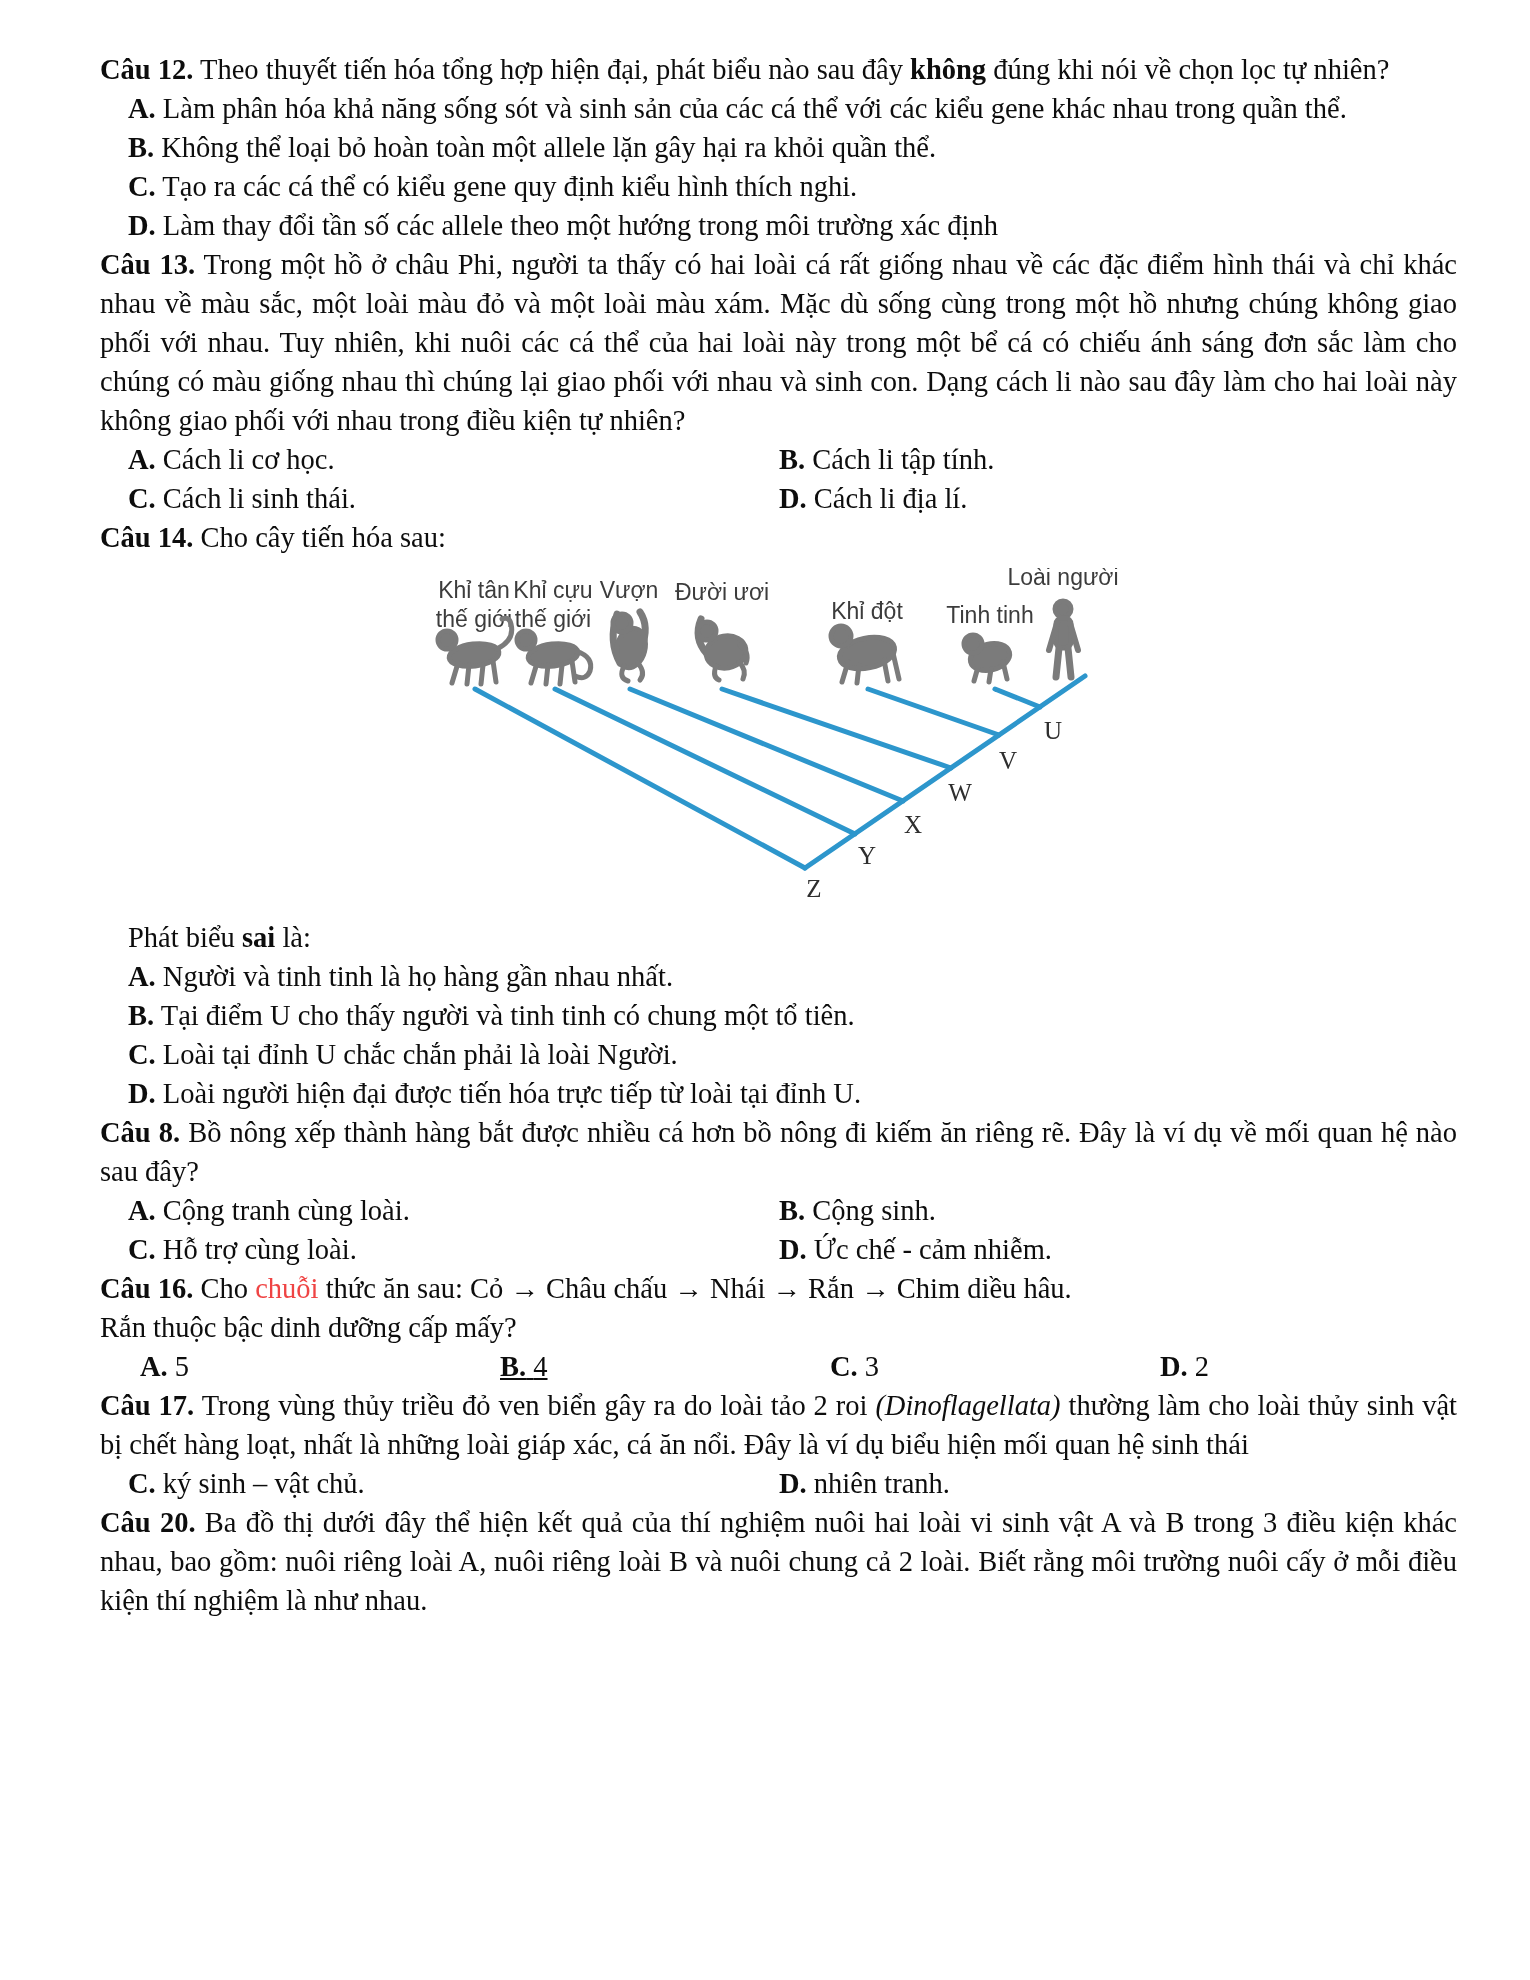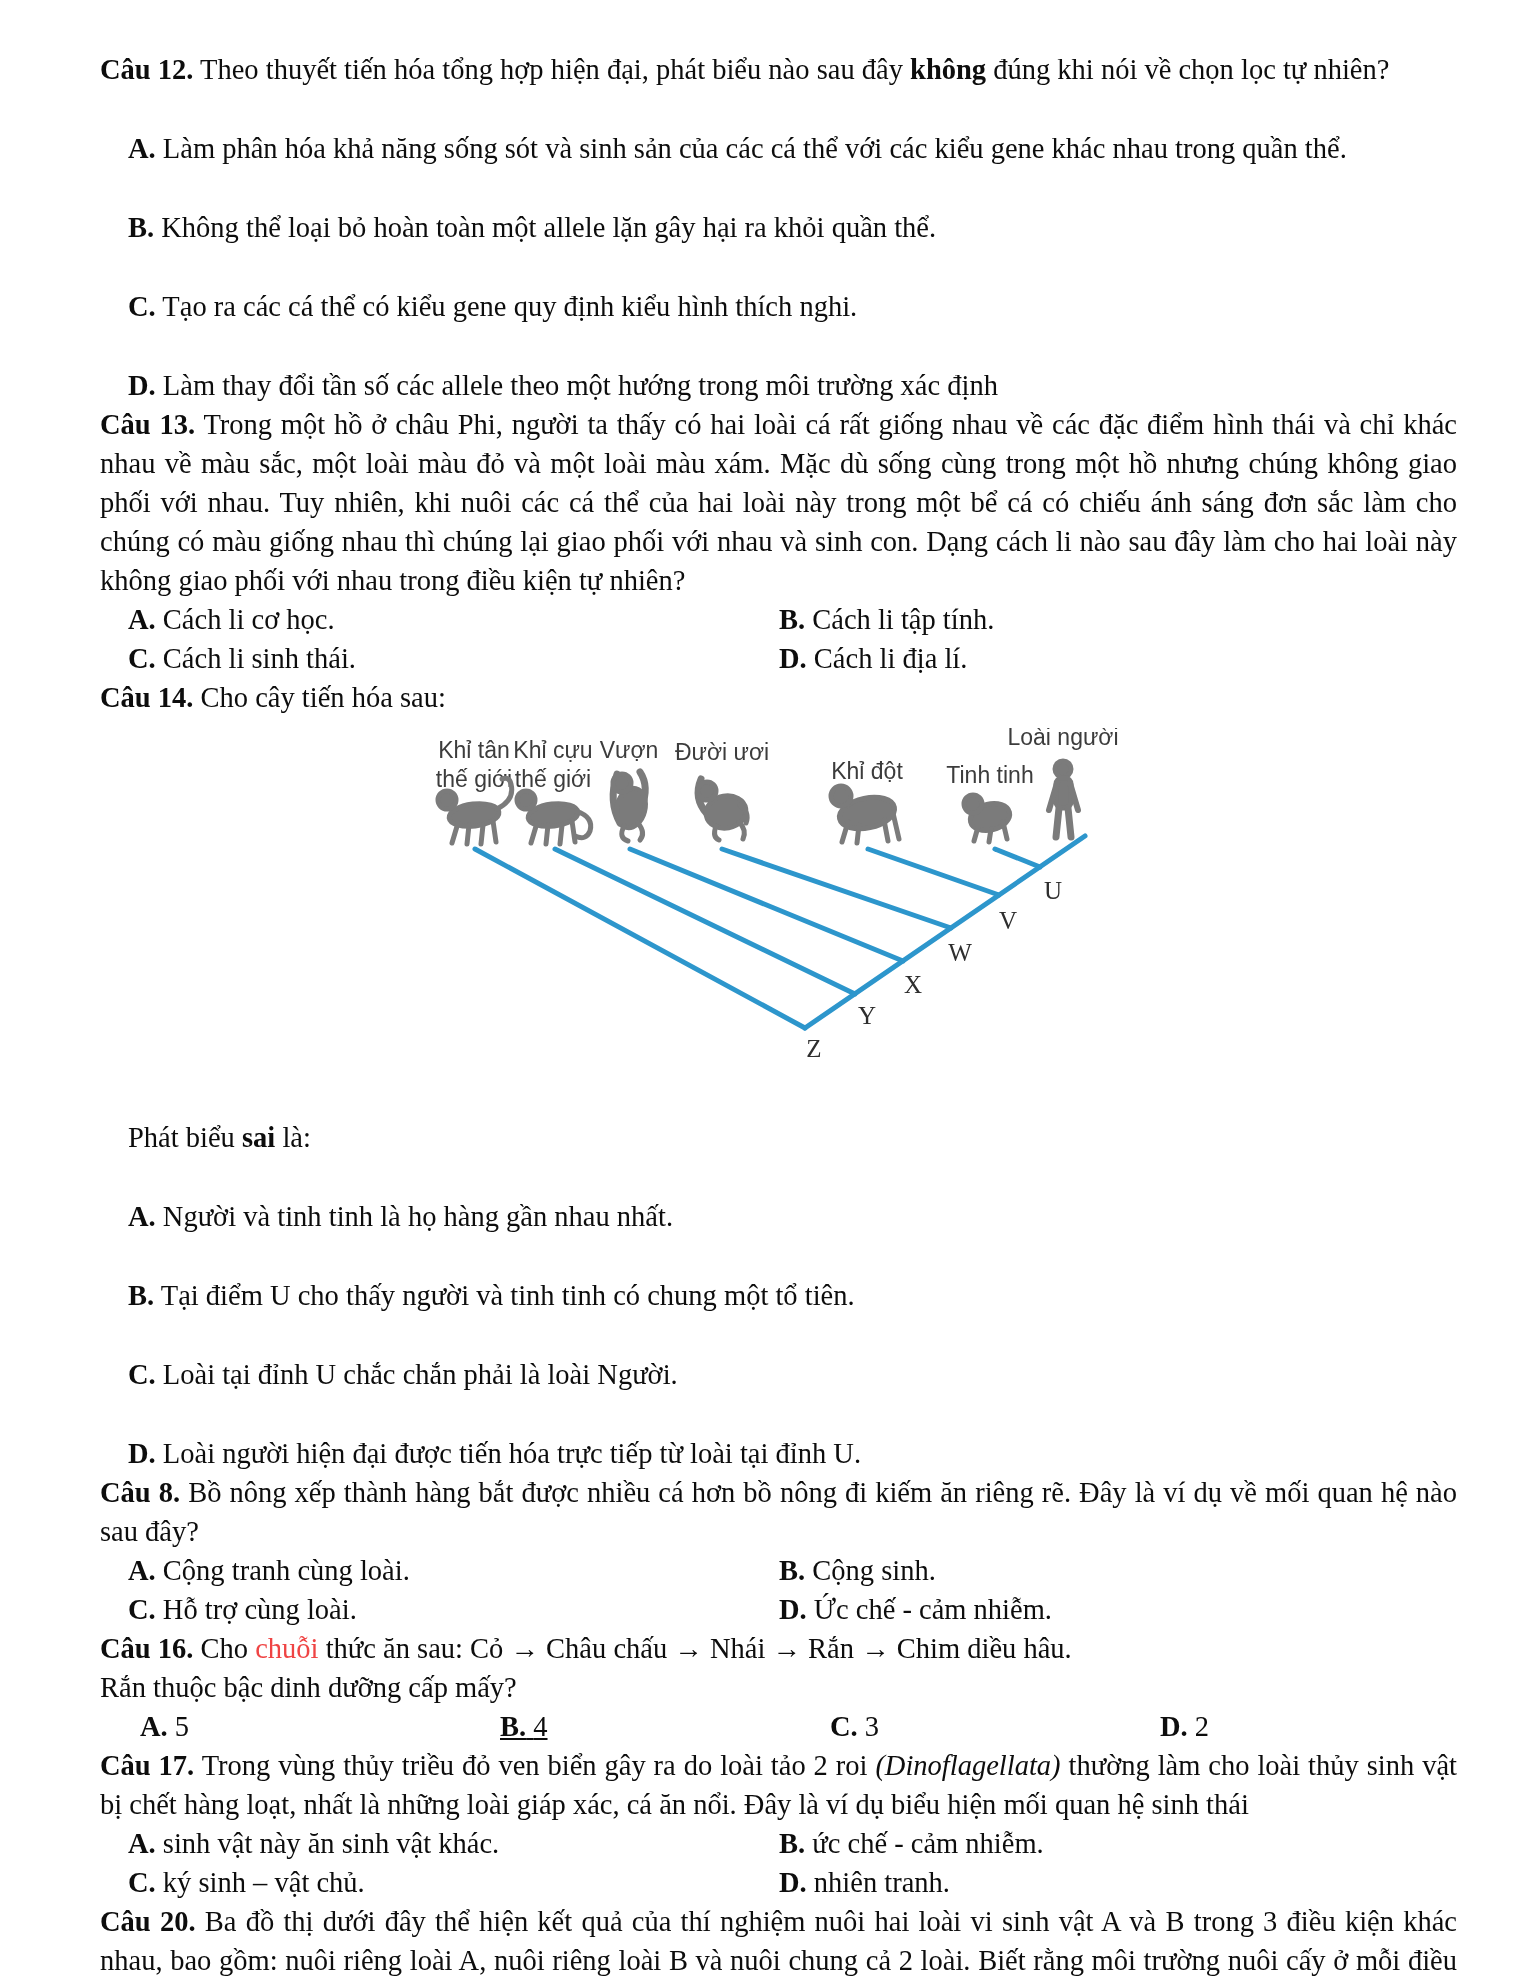--- a/index.html
+++ b/index.html
@@ -6,21 +6,21 @@
   body{
     width:1530px;height:1980px;background:#ffffff;position:relative;
     font-family:"Liberation Serif","DejaVu Serif",serif;
     color:#0d0d0d;
   }
   .content{
     position:absolute;left:100px;top:50px;width:1357px;
     font-size:28.5px;line-height:39px;
   }
   .para{text-align:justify;}
-  .opt{text-indent:28px;text-align:justify;margin-top:40px;}
+  .opt{text-indent:28px;text-align:justify;}
   .b{font-weight:bold;}
   .it{font-style:italic;}
   .red{color:#ef4444;}
   .optrow{position:relative;height:39px;}
   .optrow .c1{position:absolute;left:28px;top:0;white-space:nowrap;}
   .optrow .c2{position:absolute;left:679px;top:0;white-space:nowrap;}
   .optrow4{position:relative;height:39px;}
   .optrow4 .p1{position:absolute;left:40px;top:0;white-space:nowrap;}
   .optrow4 .p2{position:absolute;left:400px;top:0;white-space:nowrap;text-decoration:underline;}
   .optrow4 .p3{position:absolute;left:730px;top:0;white-space:nowrap;}
@@ -172,23 +172,19 @@
   <div class="para"><span>Rắn thuộc bậc dinh dưỡng cấp mấy?</span></div>
   <div class="optrow4">
     <span class="p1"><span class="b">A.</span> <span>5</span></span>
     <span class="p2"><span class="b">B.</span> <span>4</span></span>
     <span class="p3"><span class="b">C.</span> <span>3</span></span>
     <span class="p4"><span class="b">D.</span> <span>2</span></span>
   </div>
 
   <div class="para"><span class="b">Câu 17.</span><span> Trong vùng thủy triều đỏ ven biển gây ra do loài tảo 2 roi </span><span class="it">(Dinoflagellata)</span><span> thường làm cho loài thủy sinh vật bị chết hàng loạt, nhất là những loài giáp xác, cá ăn nổi. Đây là ví dụ biểu hiện mối quan hệ sinh thái</span></div>
   <div class="optrow">
-    <span class="c1"><span class="b">A.</span> <span>sinh vật này ăn sinh vật khác.</span></span>
-    <span class="c2"><span class="b">B.</span> <span>ức chế - cảm nhiễm.</span></span>
-  </div>
-  <div class="optrow">
     <span class="c1"><span class="b">C.</span> <span>ký sinh – vật chủ.</span></span>
     <span class="c2"><span class="b">D.</span> <span>nhiên tranh.</span></span>
   </div>
 
   <div class="para"><span class="b">Câu 20.</span><span> Ba đồ thị dưới đây thể hiện kết quả của thí nghiệm nuôi hai loài vi sinh vật A và B trong 3 điều kiện khác nhau, bao gồm: nuôi riêng loài A, nuôi riêng loài B và nuôi chung cả 2 loài. Biết rằng môi trường nuôi cấy ở mỗi điều kiện thí nghiệm là như nhau.</span></div>
 
 </div>
 
 </body></html>

